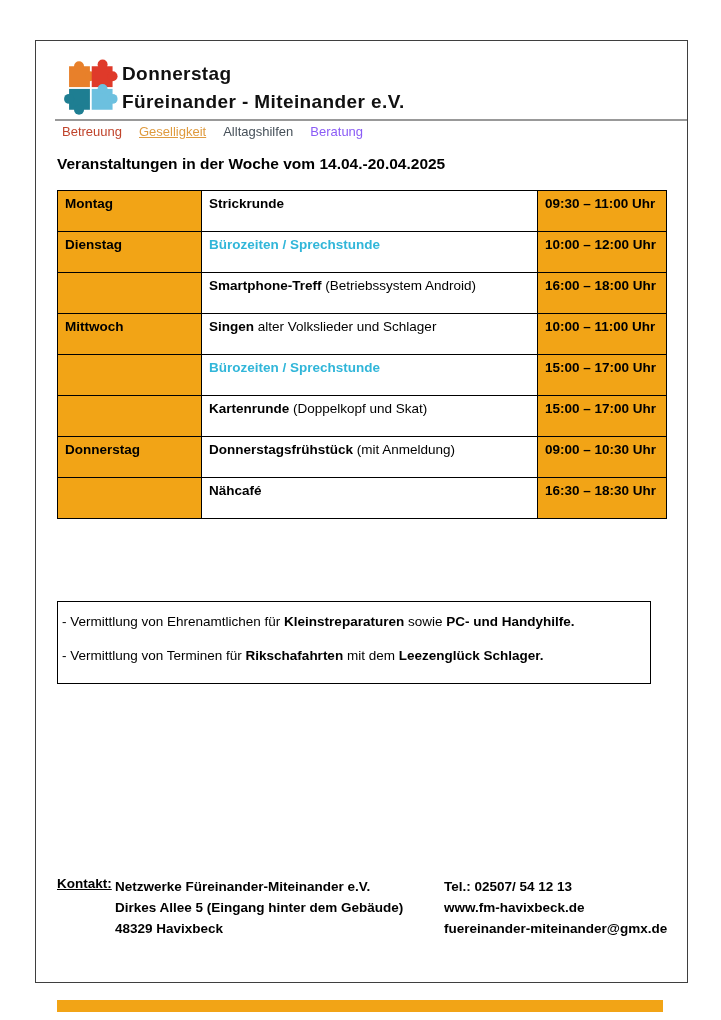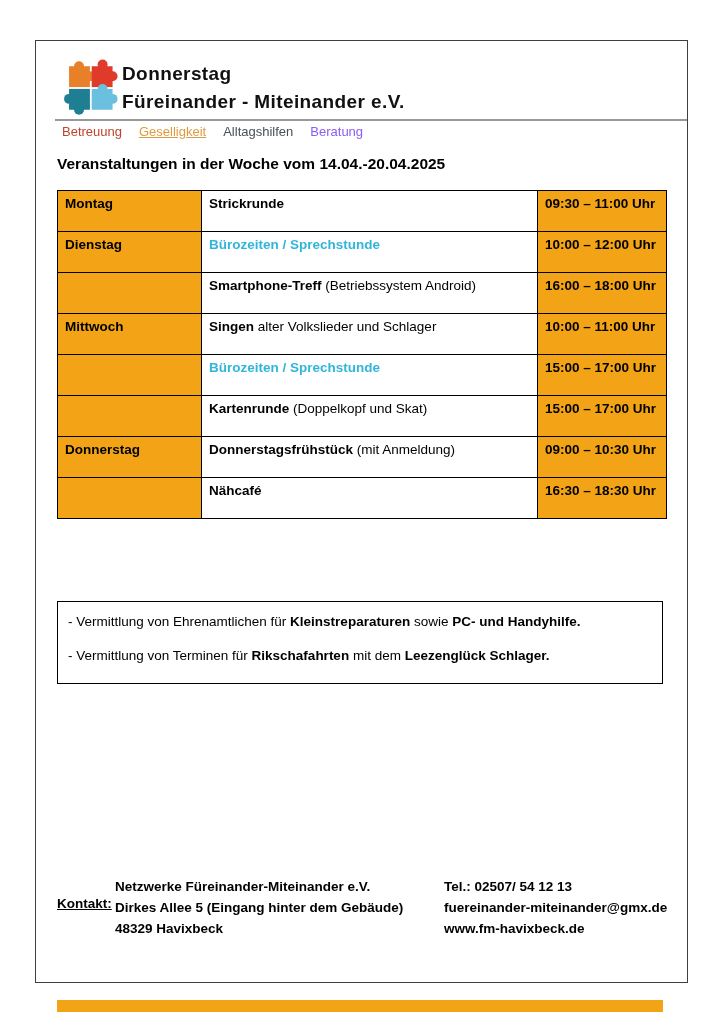--- a/index.html
+++ b/index.html
@@ -28,27 +28,27 @@
     border:1px solid #000;vertical-align:top;padding:5px 7px;
     font-size:13.5px;height:30px;overflow:hidden;white-space:nowrap;
   }
   .day-cell{width:129px;background:var(--orange);font-weight:bold;}
   .event-cell{width:321px;background:#fff;}
   .event-cell .b{font-weight:bold;}
   .time-cell{width:114px;background:var(--orange);font-weight:bold;}
   
   .info-box{
     position:absolute;left:57px;top:601px;width:584px;height:57px;
-    border:1px solid #000;padding:12px 10px;font-size:13.5px;
+    border:1px solid #000;padding:12px 4px;font-size:13.5px;
   }
   .info-line{margin:0 0 19px 0;}
   .info-line .b{font-weight:bold;}
   
   .contact{position:absolute;left:57px;top:876px;font-size:13.5px;font-weight:bold;}
-  .contact-label{position:absolute;left:0;top:0;text-decoration:underline;white-space:nowrap;margin-top:20px;}
+  .contact-label{position:absolute;left:0;top:0;text-decoration:underline;white-space:nowrap;}
   .contact-address{position:absolute;left:58px;top:0;width:310px;line-height:21px;}
   .contact-details{position:absolute;left:371px;top:0;width:260px;line-height:21px;margin-left:16px;}
   .contact-line{white-space:nowrap;}
   
   .footer-bar{position:absolute;left:57px;top:1000px;width:606px;height:12px;background:var(--orange);}
 </style>
 <style>.p-tl{fill:#E8802A;}.p-tr{fill:#DF3A2A;}.p-bl{fill:#1E7E92;}.p-br{fill:#6CC0DF;}</style></head>
 <body style="--orange: #F2A416;">
 
 <div class="page-frame"></div>
@@ -148,18 +148,18 @@
 
 <div class="contact">
   <div class="contact-label">Kontakt:</div>
   <div class="contact-address">
       <div class="contact-line">Netzwerke Füreinander-Miteinander e.V.</div>
       <div class="contact-line">Dirkes Allee 5 (Eingang hinter dem Gebäude)</div>
       <div class="contact-line">48329 Havixbeck</div>
     </div>
   <div class="contact-details">
       <div class="contact-line">Tel.: 02507/ 54 12 13</div>
+      <div class="contact-line">www.fm-havixbeck.de</div>
       <div class="contact-line">fuereinander-miteinander@gmx.de</div>
-      <div class="contact-line">www.fm-havixbeck.de</div>
     </div>
 </div>
 
 <div class="footer-bar"></div>
 
 </body></html>

